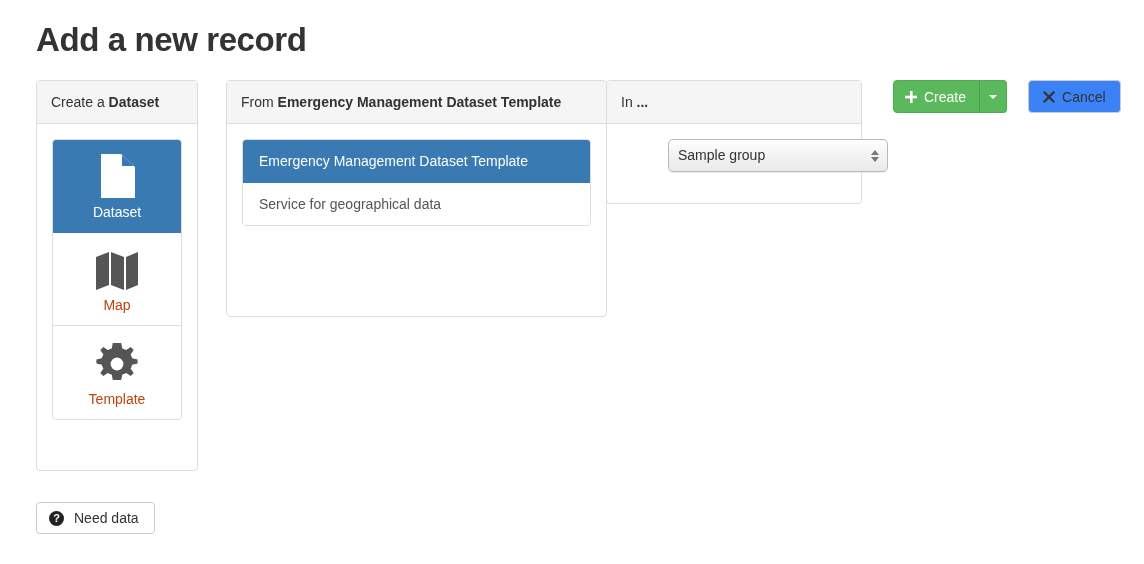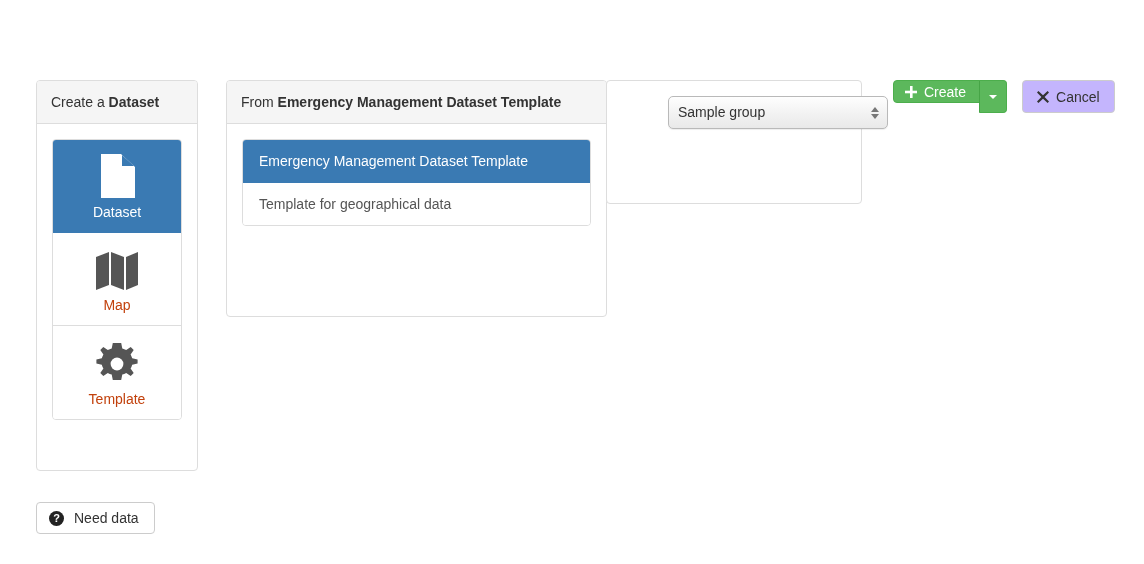--- a/index.html
+++ b/index.html
@@ -126,36 +126,36 @@
     font-size: 14px;
     border-radius: 4px;
     border: 1px solid transparent;
     cursor: pointer;
     line-height: 20px;
     display: inline-flex;
     align-items: center;
     justify-content: center;
   }
   .btn-success { background: #5cb85c; border-color: #4cae4c; color: #ffffff; }
-  .btn-create { padding: 6px 13px 6px 11px; border-top-right-radius: 0; border-bottom-right-radius: 0; font-weight: normal; height: 23px; }
+  .btn-create { padding: 6px 13px 6px 11px; border-top-right-radius: 0; border-bottom-right-radius: 0; font-weight: normal; height: 33px; }
   .btn-caret {
     padding: 6px 9px; height: 33px;
     border-top-left-radius: 0; border-bottom-left-radius: 0;
     border-left: 1px solid #46a546;
     margin-left: -1px;
   }
   .caret {
     width: 0; height: 0;
     border-left: 4px solid transparent;
     border-right: 4px solid transparent;
     border-top: 4px solid #ffffff;
   }
   .btn-default {
-    background: #c4b5fd; border-color: #cccccc; color: #333333;
-    padding: 6px 14px; height: 33px; margin-left: 15px;
+    background: #3b82f6; border-color: #cccccc; color: #333333;
+    padding: 6px 14px; height: 33px; margin-left: 21px;
   }
   .btn .ico { margin-right: 7px; display: inline-flex; align-items: center; }
 
   
   .btn-help {
     position: absolute;
     left: 36px; top: 502px;
     background: #ffffff; border: 1px solid #cccccc; color: #333333;
     padding: 7px 15px 7px 12px;
     height: 32px;
@@ -171,20 +171,21 @@
     font-size: 11px; font-weight: bold;
     display: flex; align-items: center; justify-content: center;
     line-height: 15px;
   }
 </style>
 </head>
 <body>
 
 <div class="page">
 
+  <div class="page-title">Add a new record</div>
 
   <div class="panel" id="panel-type">
     <div class="panel-heading">
       <span>Create a </span><b>Dataset</b>
     </div>
     <div class="panel-body">
       <div class="type-list">
 
         <div class="type-item active">
           <span class="glyph">
@@ -221,26 +222,29 @@
     </div>
   </div>
 
   <div class="panel" id="panel-template">
     <div class="panel-heading">
       <span>From </span><b>Emergency Management Dataset Template</b>
     </div>
     <div class="panel-body">
       <div class="tpl-list">
         <div class="tpl-item active">Emergency Management Dataset Template</div>
-        <div class="tpl-item">Template for geographical data</div>
+        <div class="tpl-item">Service for geographical data</div>
       </div>
     </div>
   </div>
 
   <div class="panel" id="panel-group">
+    <div class="panel-heading">
+      <span>In </span><b>...</b>
+    </div>
     <div class="panel-body">
       <span class="select-wrap">
         <select class="group-select">
           <option>Sample group</option>
         </select>
         <span class="select-arrows">
           <span class="tri up"></span>
           <span class="tri down"></span>
         </span>
       </span>

